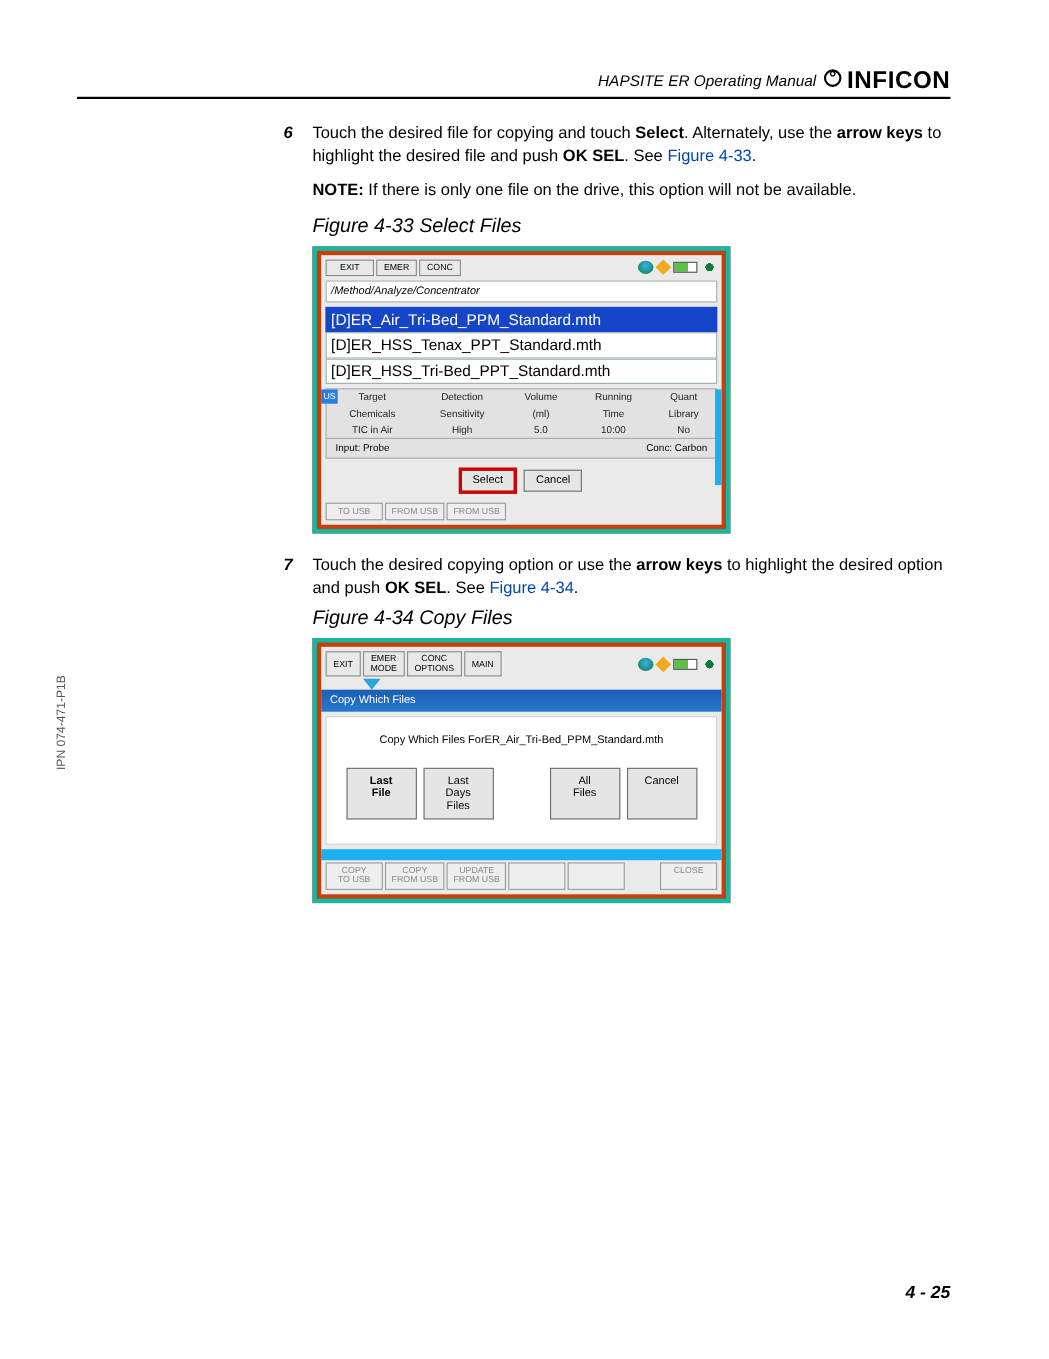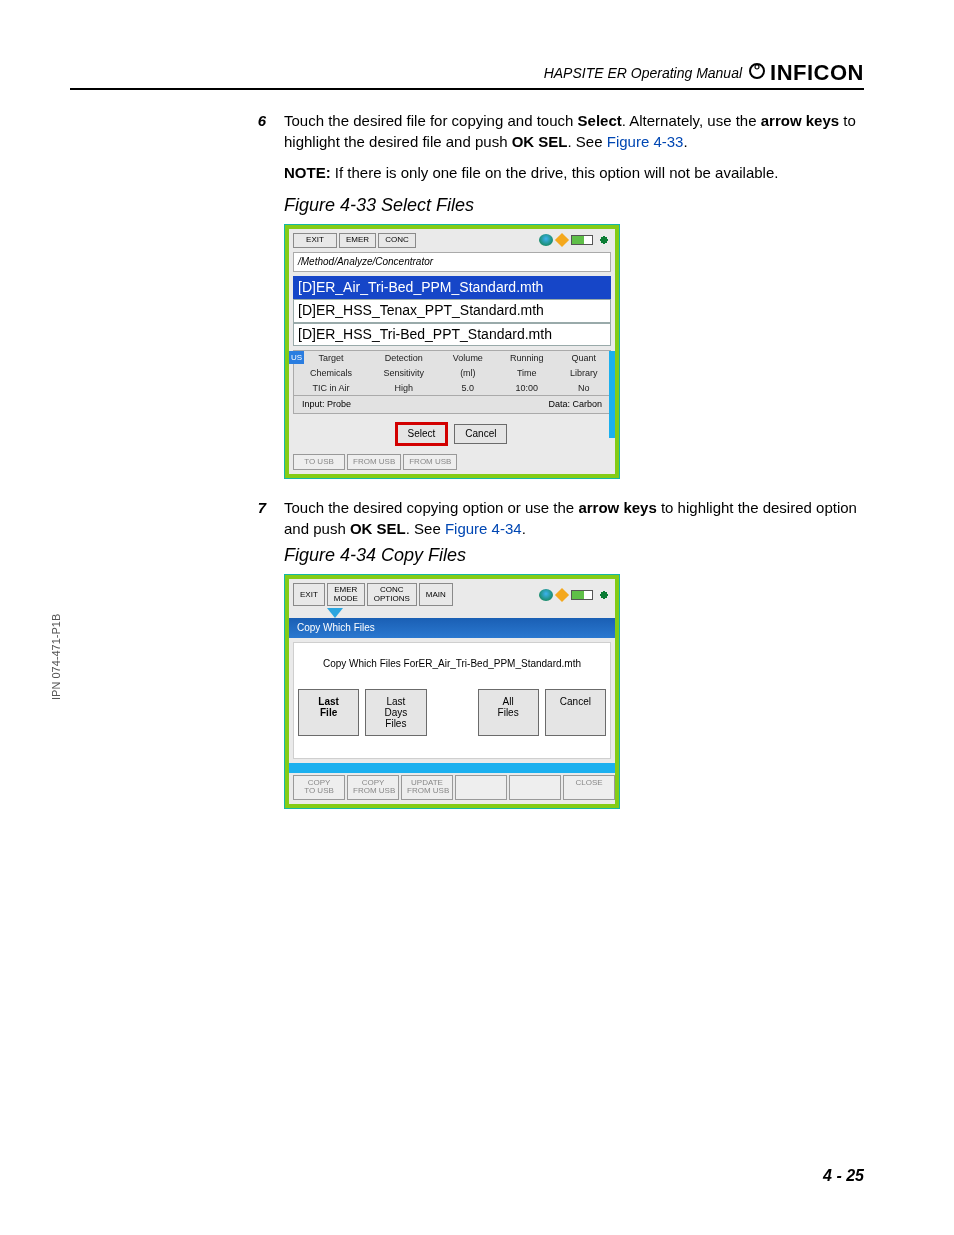--- a/index.html
+++ b/index.html
@@ -80,23 +80,23 @@
     margin-top: 10px;
     margin-bottom: 10px;
   }
   .figcap {
     font-style: italic;
     font-size: 18px;
     margin: 4px 0 6px 0;
   }
   
   .fig {
-    border: 1px solid #14b8a6;
-    background: #84cc16;
-    width: 336px;
+    border: 4px solid #14b8a6;
+    background: #c2410c;
+    width: 380px;
     box-sizing: border-box;
   }
   .fig-inner {
     background: #eaeaea;
     margin: 4px;
   }
   .tabs {
     display: flex;
     align-items: center;
     gap: 2px;
@@ -376,21 +376,21 @@
                   <td>TIC in Air</td>
                   <td>High</td>
                   <td>5.0</td>
                   <td>10:00</td>
                   <td>No</td>
                 </tr>
               </tbody>
                 </table>
               <div class="details-foot">
                 <span>Input: Probe</span>
-                <span>Data: Carbon</span>
+                <span>Conc: Carbon</span>
               </div>
             </div>
             <div class="dlg-buttons">
               <div class="btn highlight">Select</div>
               <div class="btn">Cancel</div>
             </div>
             <div class="bottom-tabs">
               <div class="bottom-tab">TO USB</div>
               <div class="bottom-tab">FROM USB</div>
               <div class="bottom-tab">FROM USB</div>

